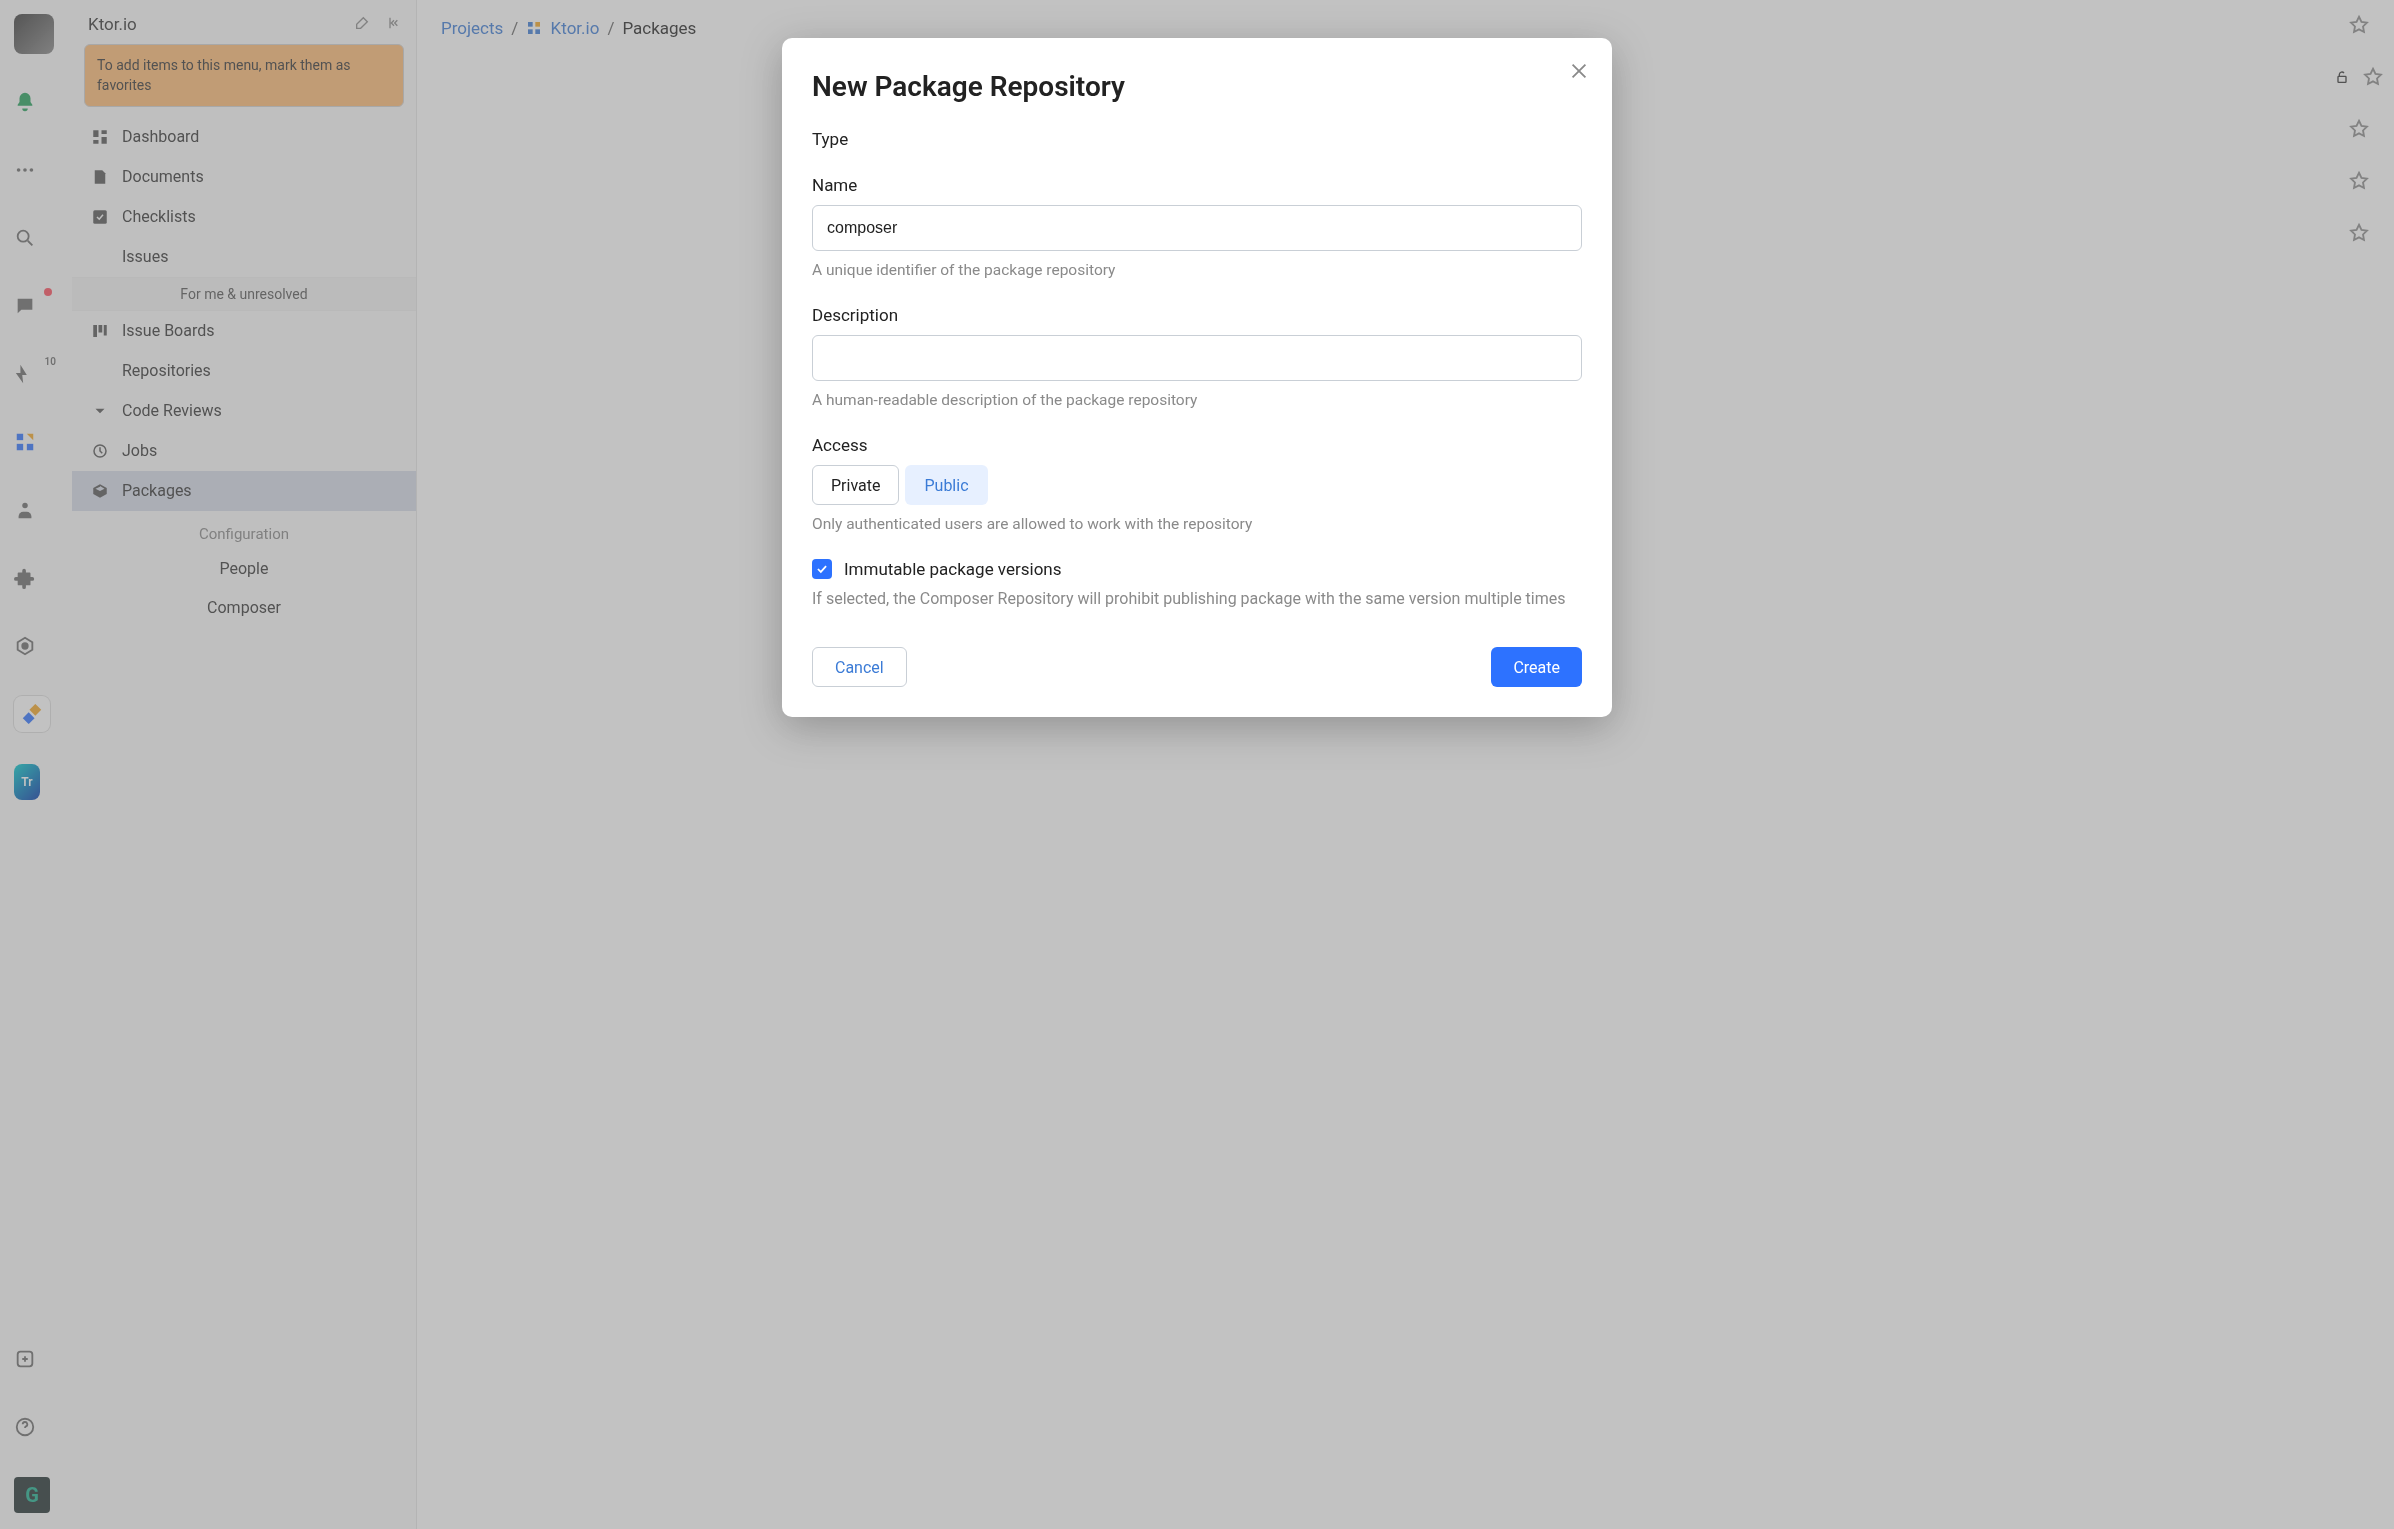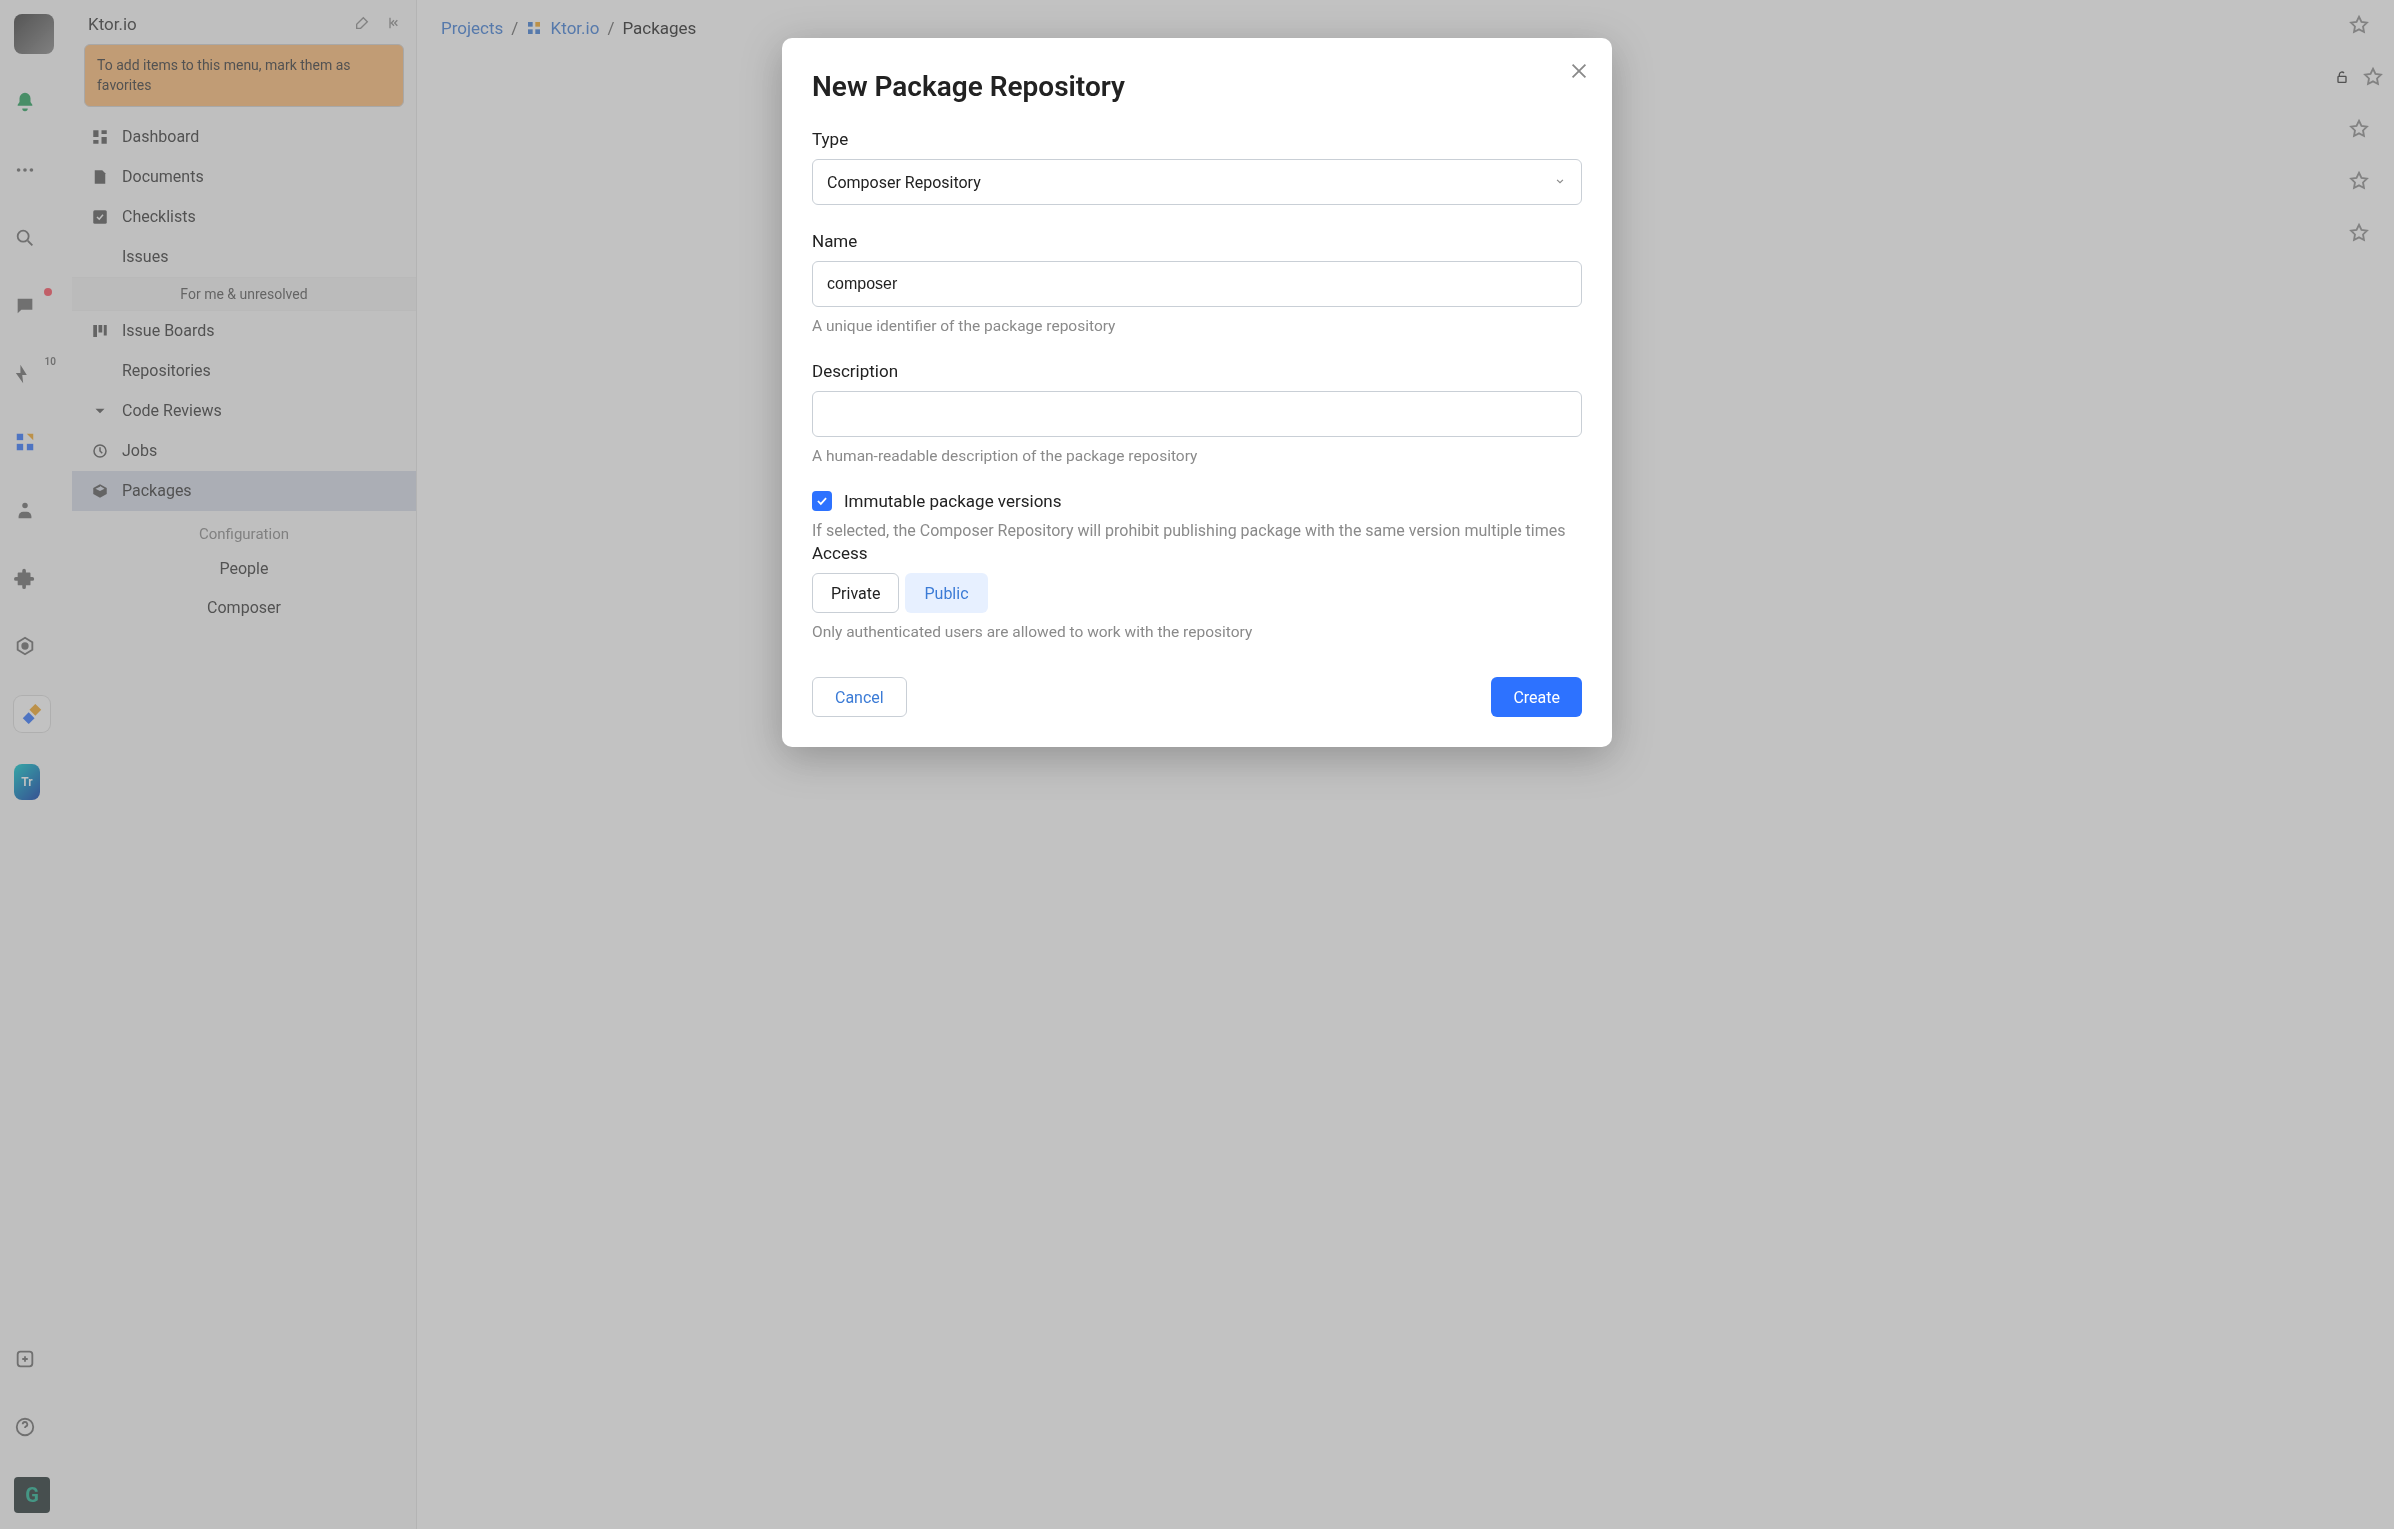--- a/index.html
+++ b/index.html
@@ -324,59 +324,53 @@
   <div class="modal">
     <div class="modal-close">
       <svg viewBox="0 0 24 24" fill="none" stroke="currentColor" stroke-width="2">
           <path d="M5 5l14 14M19 5 5 19"></path>
         </svg>
     </div>
     <h1>New Package Repository</h1>
 
     <div class="field">
       <label class="field-label">Type</label>
-      <div class="select">
-        <span>Composer Repository</span>
-        <span class="chev"><svg viewBox="0 0 24 24" fill="none" stroke="currentColor" stroke-width="2">
-              <path d="m7 10 5 5 5-5"></path>
-            </svg></span>
-      </div>
     </div>
 
     <div class="field">
       <label class="field-label">Name</label>
       <input class="text-input" value="composer" style="">
       <div class="helper">A unique identifier of the package repository</div>
     </div>
 
     <div class="field">
       <label class="field-label">Description</label>
       <input class="text-input" value="" style="">
       <div class="helper">A human-readable description of the package repository</div>
+    </div>
+
+    <div class="field">
+      <label class="field-label">Access</label>
+      <div class="seg">
+        <div class="seg-btn private">Private</div>
+        <div class="seg-btn public">Public</div>
+      </div>
+      <div class="helper">Only authenticated users are allowed to work with the repository</div>
     </div>
 
     <div class="field" style="margin-bottom:0">
       <div class="check-row">
         <div class="checkbox">
           <svg viewBox="0 0 24 24" fill="none" stroke="currentColor" stroke-width="3">
               <path d="m5 12 5 5 9-10"></path>
             </svg>
         </div>
         <span class="check-label">Immutable package versions</span>
       </div>
       <div class="check-desc">If selected, the Composer Repository will prohibit publishing package with the same version multiple times</div>
     </div>
 
-    <div class="field">
-      <label class="field-label">Access</label>
-      <div class="seg">
-        <div class="seg-btn private">Private</div>
-        <div class="seg-btn public">Public</div>
-      </div>
-      <div class="helper">Only authenticated users are allowed to work with the repository</div>
-    </div>
-
     <div class="modal-actions">
       <div class="btn btn-secondary">Cancel</div>
       <div class="btn btn-primary">Create</div>
     </div>
   </div>
 </div>
 
 </body></html>

